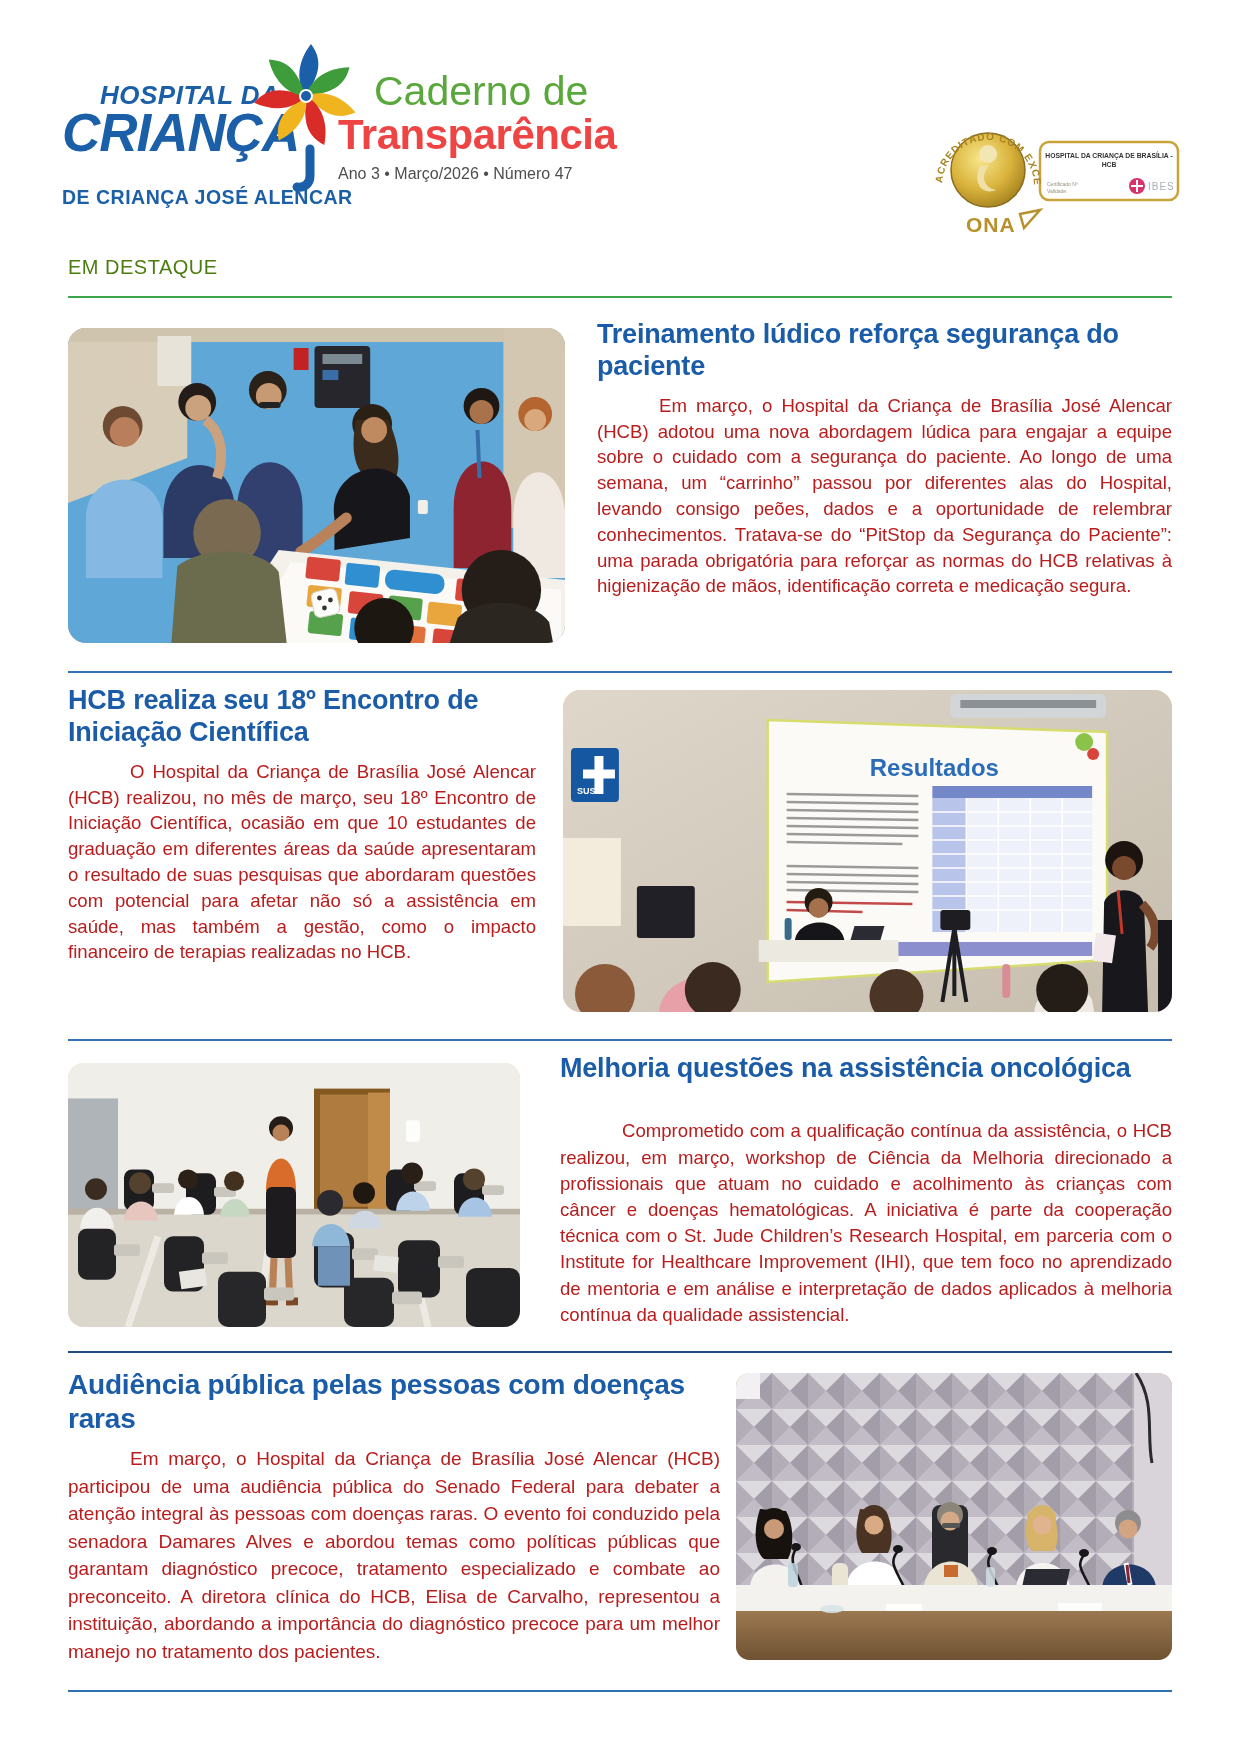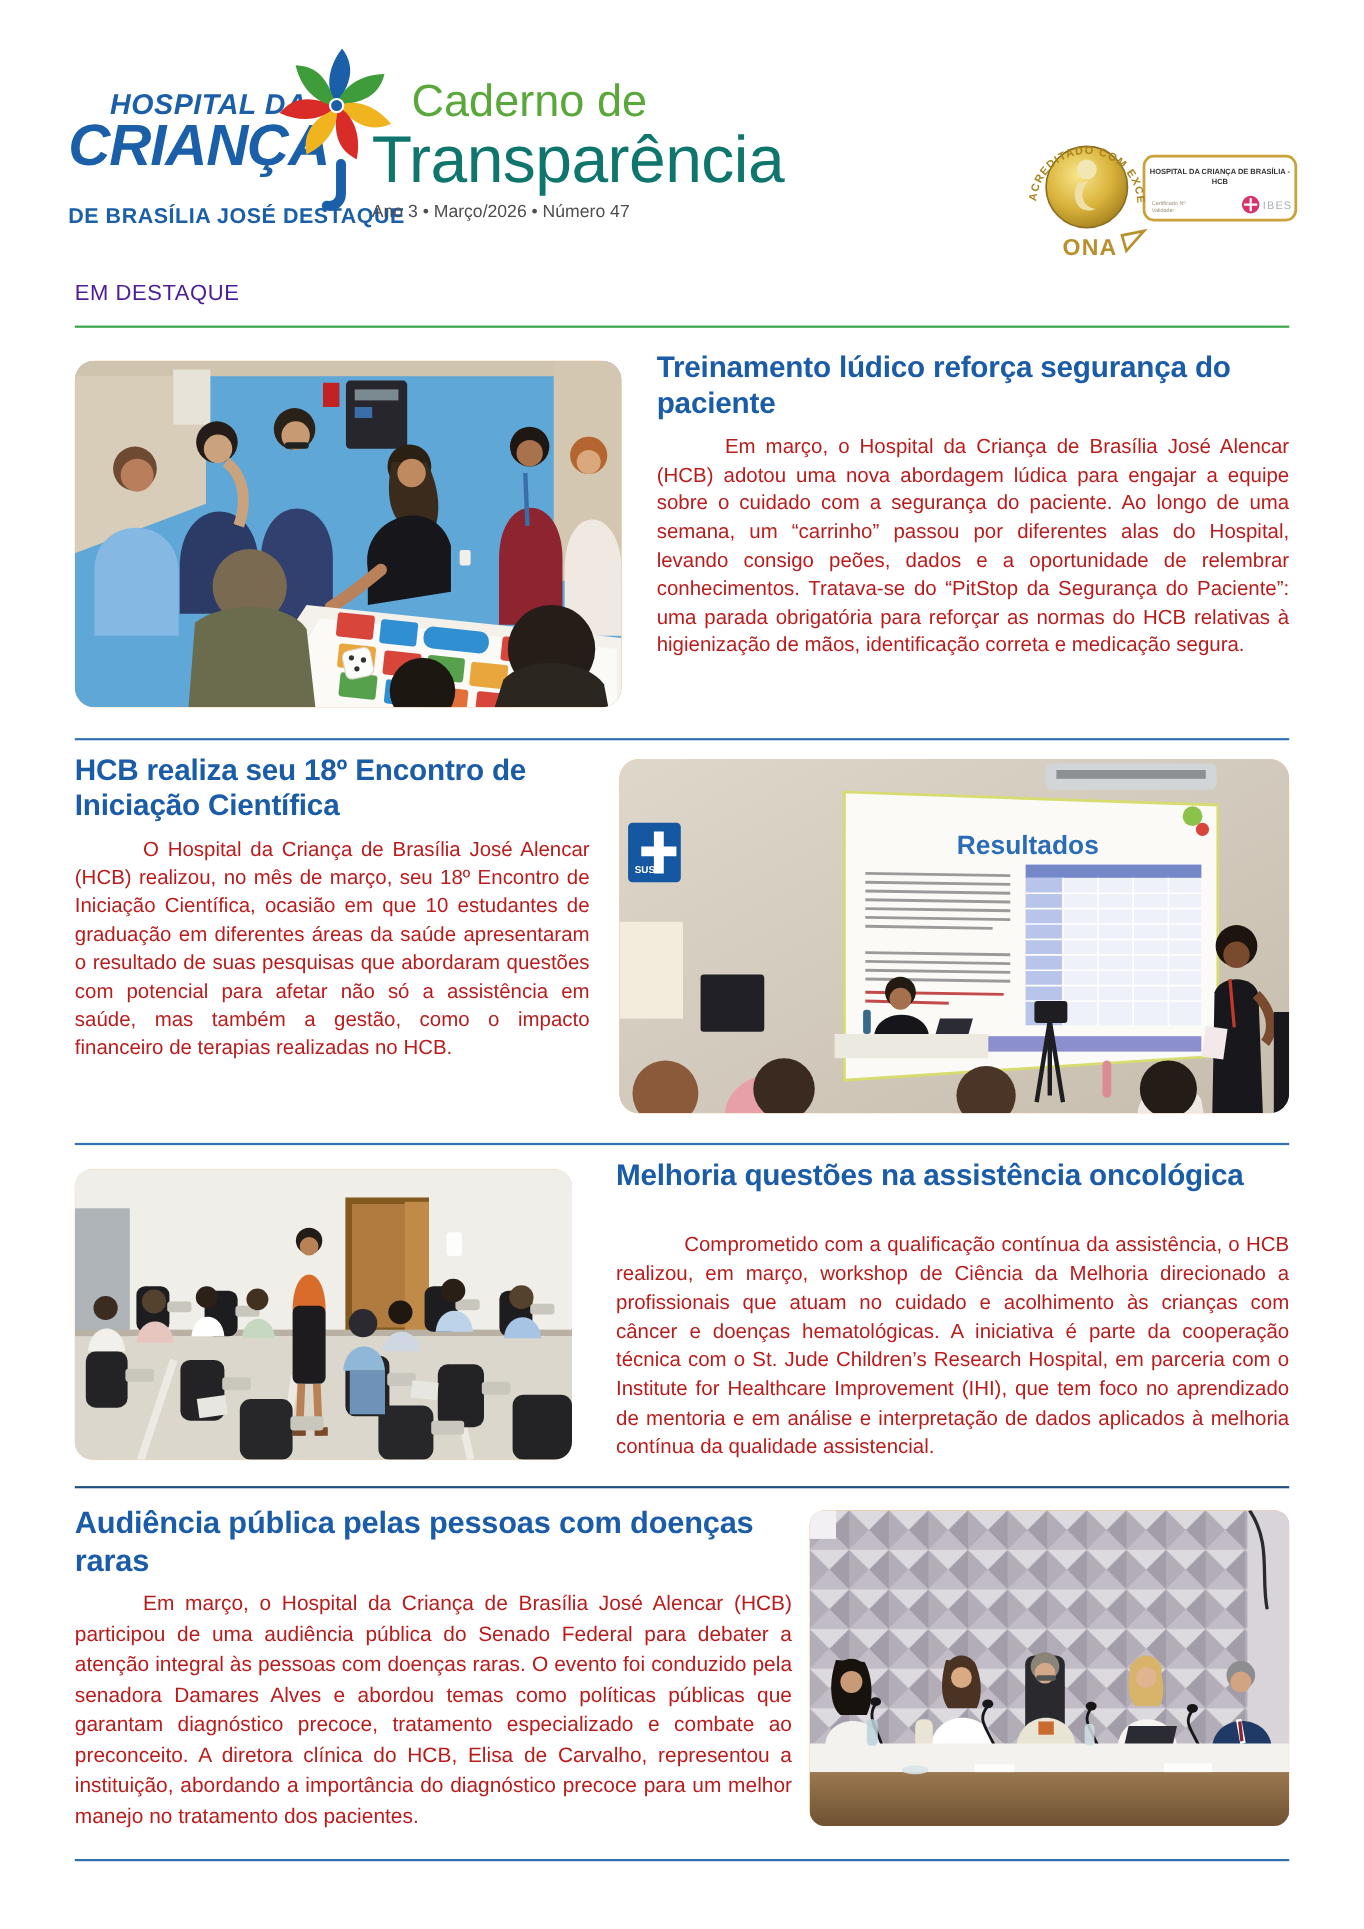--- a/index.html
+++ b/index.html
@@ -9,26 +9,26 @@
   .logo{position:absolute;left:60px;top:52px;width:275px;height:160px;}
   .logo-line1{position:absolute;left:40px;top:28px;font-style:italic;font-weight:700;
               font-size:26px;letter-spacing:.5px;color:#1b5fa8;}
   .logo-line2{position:absolute;left:2px;top:50px;font-style:italic;font-weight:800;
               font-size:53px;letter-spacing:-1px;color:#1b5fa8;}
   .logo-line3{position:absolute;left:2px;top:134px;font-weight:700;font-size:19.5px;
               letter-spacing:.5px;color:#1b5fa8;white-space:nowrap;}
   .pinwheel{position:absolute;left:188px;top:-8px;width:120px;height:150px;}
   .masthead{position:absolute;left:338px;top:70px;width:440px;}
   .mast-1{font-size:41px;font-weight:400;color:#5aa83c;line-height:1.05;margin-left:36px;}
-  .mast-2{font-size:60px;font-weight:400;color:#0f766e;letter-spacing:-.5px;line-height:1.05;}
+  .mast-2{font-size:42px;font-weight:700;color:#ef4444;letter-spacing:-.5px;line-height:1.05;}
   .mast-ed{font-size:16px;color:#4d4d4d;margin-top:8px;}
   .ona{position:absolute;left:928px;top:110px;width:256px;height:126px;}
   
   .kicker{position:absolute;left:68px;top:256px;font-size:20px;font-weight:400;
-          letter-spacing:.5px;color:#4c1d95;}
+          letter-spacing:.5px;color:#4d7c0f;}
   .rule{position:absolute;height:0;border-top:2px solid #3aa648;left:68px;width:1104px;}
   .rule-green{top:296px;}
   .rule-blue{border-top-color:#3470b2;}
   .r1{top:671px;} .r2{top:1039px;} .r3{top:1351px;border-top-color:#1f4e80;} .r4{top:1690px;border-top-color:#2e6fad;}
   
   .photo{position:absolute;overflow:hidden;border-radius:18px;background:#fdba74;}
   .photo svg{display:block;width:100%;height:100%;}
   .p1{left:68px;top:328px;width:497px;height:315px;}
   .p2{left:563px;top:690px;width:609px;height:322px;}
   .p3{left:68px;top:1063px;width:452px;height:264px;border-radius:16px;}
@@ -45,21 +45,21 @@
   .a3 p{line-height:26.2px;margin-top:34px;}
 </style>
 </head>
 <body>
 
 <div class="page">
 
   <div class="logo">
     <div class="logo-line1">HOSPITAL DA</div>
     <div class="logo-line2">CRIANÇA</div>
-    <div class="logo-line3">DE BRASÍLIA JOSÉ DESTAQUE</div>
+    <div class="logo-line3">DE CRIANÇA JOSÉ ALENCAR</div>
     <svg class="pinwheel" viewBox="0 0 120 150">
       <g transform="translate(58,52)">
         <g transform="rotate(0)">
             <path d="M0,0 C9,-16 20,-32 5,-52 C-9,-34 -10,-14 0,0 Z" fill="#1b5fa8"></path>
           </g>
         <g transform="rotate(51)">
             <path d="M0,0 C9,-16 20,-32 5,-52 C-9,-34 -10,-14 0,0 Z" fill="#3f9c3a"></path>
           </g>
         <g transform="rotate(103)">
             <path d="M0,0 C9,-16 20,-32 5,-52 C-9,-34 -10,-14 0,0 Z" fill="#f0b41e"></path>

